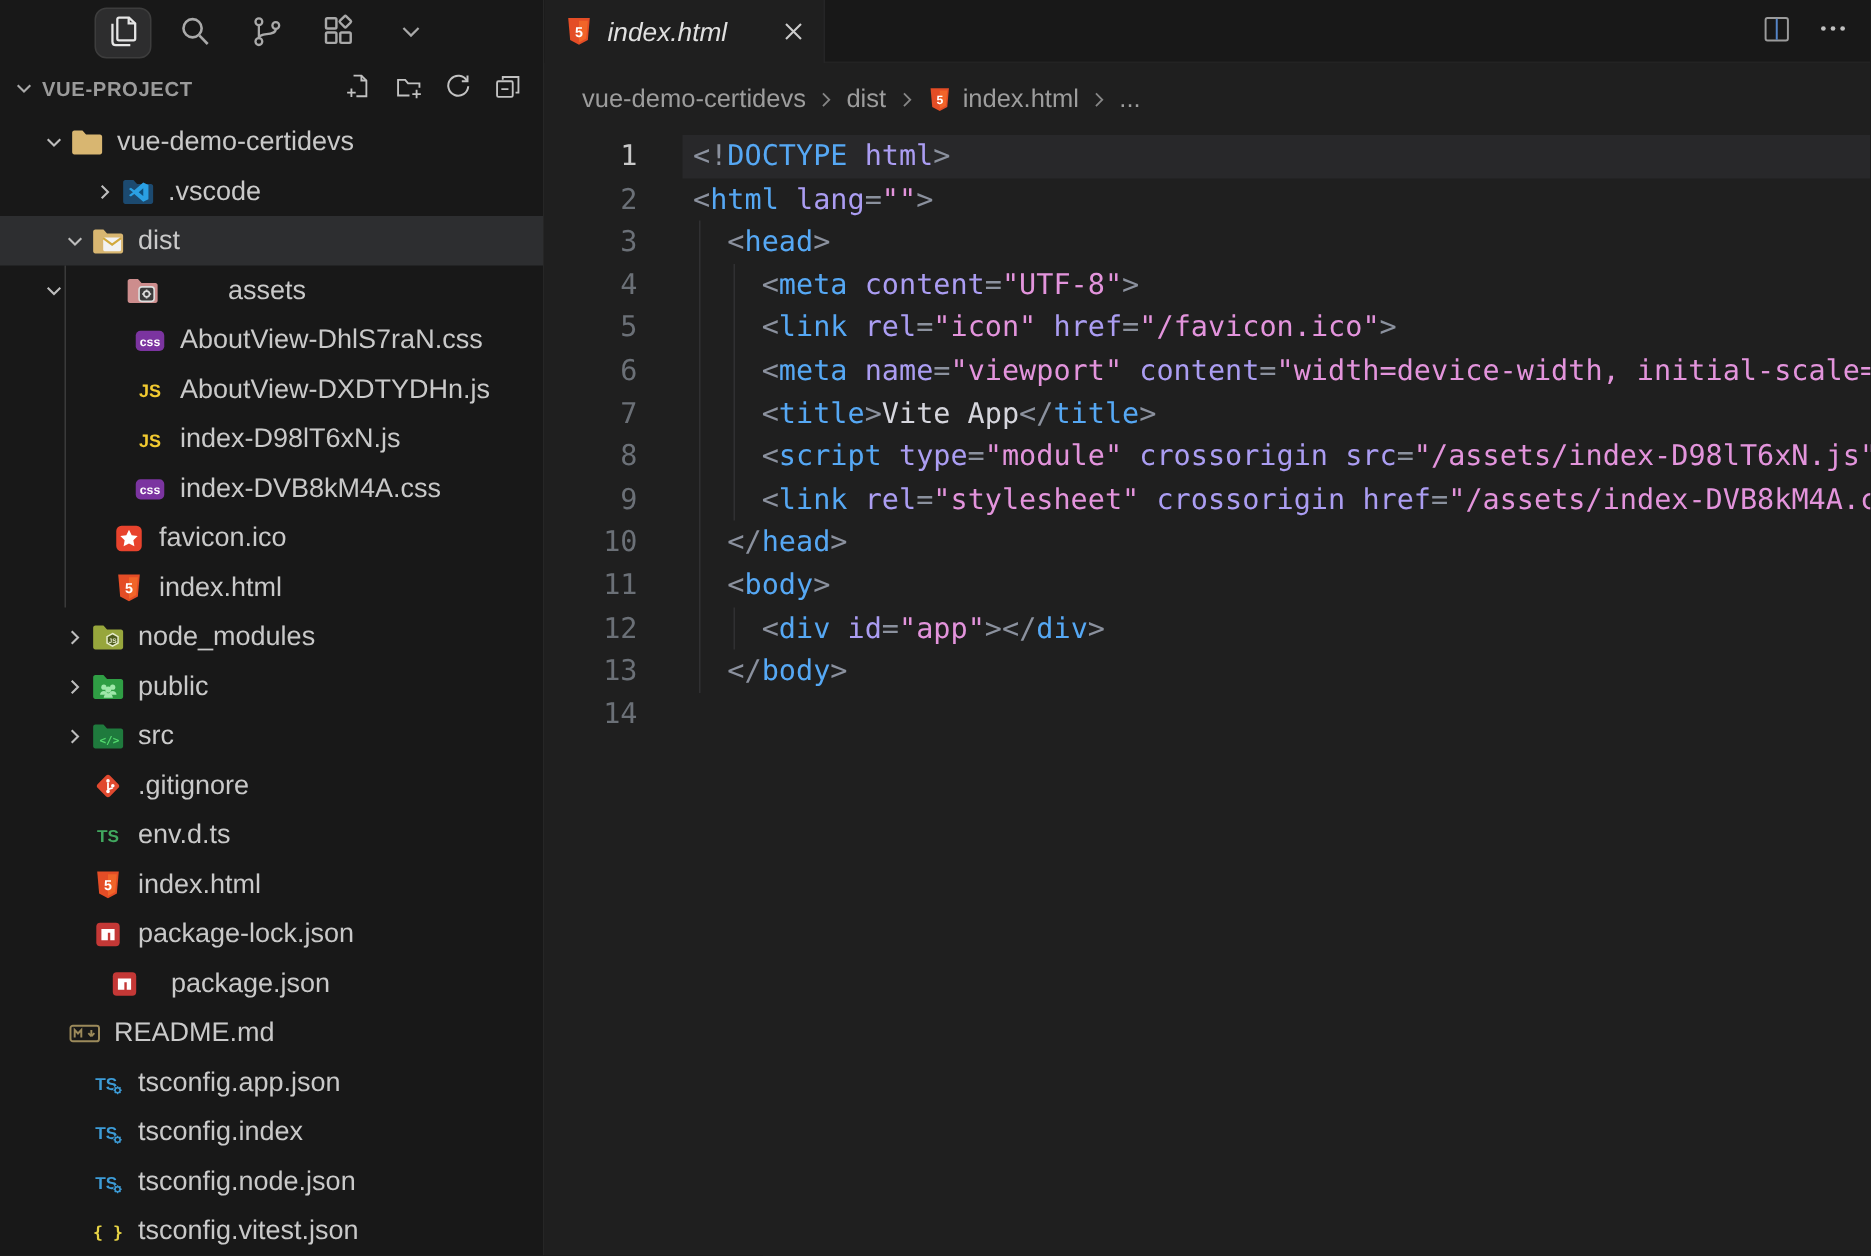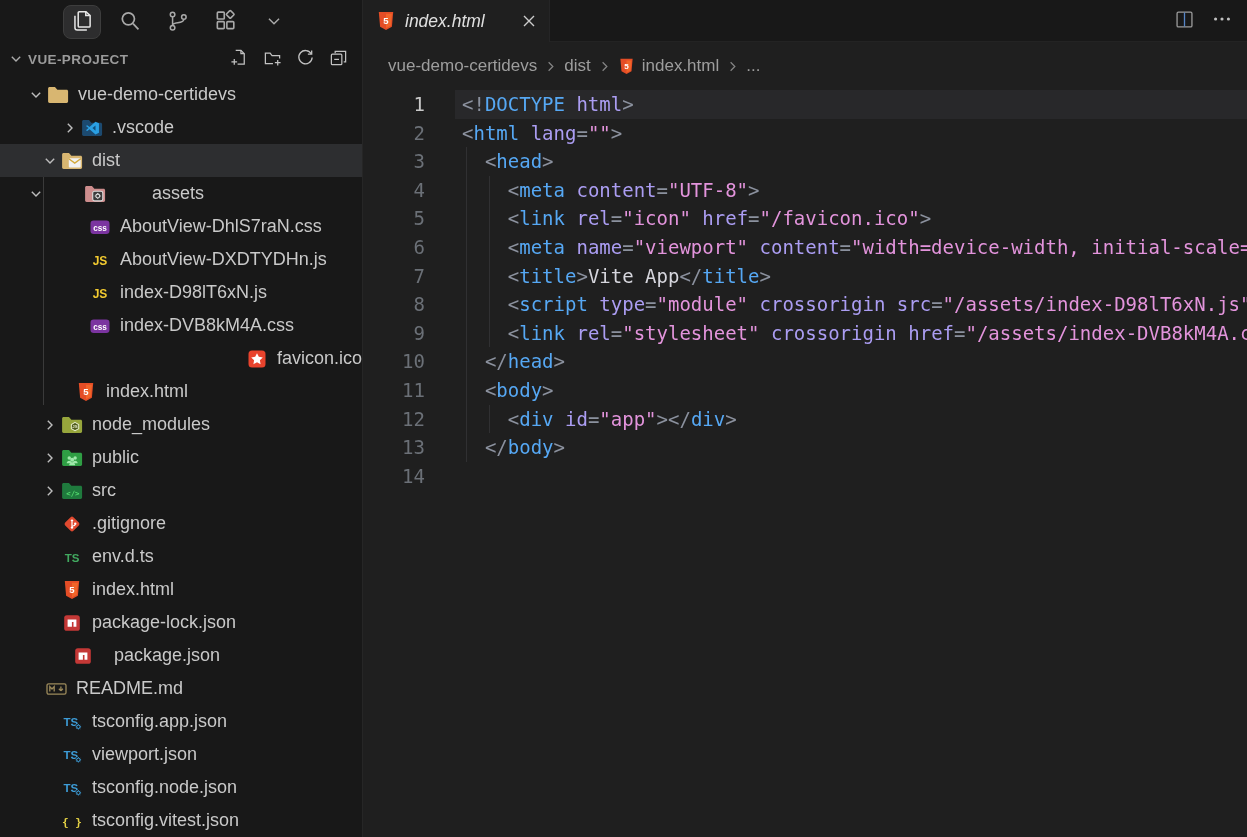--- a/index.html
+++ b/index.html
@@ -243,21 +243,21 @@
         <div class="trow" style="padding-left: 70px;">
           <span class="twisty"></span>
           <span class="fic">
             <svg width="20" height="20" viewBox="0 0 20 20">
               <rect x="0.5" y="3.5" width="19" height="13.5" rx="3.2" fill="#7b34a0"></rect>
               <text x="10" y="13.6" font-size="8.2" font-weight="bold" fill="#fff" text-anchor="middle" font-family="Liberation Sans, sans-serif">css</text>
             </svg>
           </span>
           <span class="tlabel">index-DVB8kM4A.css</span>
         </div>
-        <div class="trow" style=" justify-content: flex-end;">
+        <div class="trow" style="padding-left: 56px;">
           <span class="twisty"></span>
           <span class="fic">
             <svg width="20" height="20" viewBox="0 0 20 20">
               <rect x="1.5" y="1.5" width="17" height="17" rx="3.5" fill="#e8432d"></rect>
               <path d="M10 4.2l1.8 3.6 4 .6-2.9 2.8.7 4-3.6-1.9-3.6 1.9.7-4-2.9-2.8 4-.6z" fill="#fff"></path>
             </svg>
           </span>
           <span class="tlabel">favicon.ico</span>
         </div>
         <div class="trow" style="padding-left: 56px;">
@@ -407,21 +407,21 @@
           <span class="fic">
             <svg width="21" height="20" viewBox="0 0 21 20">
               <text x="8.8" y="14.4" font-size="11.5" font-weight="bold" fill="#3d9cd7" text-anchor="middle" font-family="Liberation Sans, sans-serif">TS</text>
               <g transform="translate(16.4,14.8)">
                 <circle r="3" fill="#181818"></circle>
                 <circle r="1.7" fill="none" stroke="#3d9cd7" stroke-width="1"></circle>
                 <path d="M0-2.7v1M0 1.7v1M-2.7 0h1M1.7 0h1M-1.9-1.9l.7.7M1.2 1.2l.7.7M1.9-1.9l-.7.7M-1.2 1.2l-.7.7" stroke="#3d9cd7" stroke-width=".9"></path>
               </g>
             </svg>
           </span>
-          <span class="tlabel">viewport.json</span>
+          <span class="tlabel">tsconfig.index</span>
         </div>
         <div class="trow" style="padding-left: 42px;">
           <span class="twisty"></span>
           <span class="fic">
             <svg width="21" height="20" viewBox="0 0 21 20">
               <text x="8.8" y="14.4" font-size="11.5" font-weight="bold" fill="#3d9cd7" text-anchor="middle" font-family="Liberation Sans, sans-serif">TS</text>
               <g transform="translate(16.4,14.8)">
                 <circle r="3" fill="#181818"></circle>
                 <circle r="1.7" fill="none" stroke="#3d9cd7" stroke-width="1"></circle>
                 <path d="M0-2.7v1M0 1.7v1M-2.7 0h1M1.7 0h1M-1.9-1.9l.7.7M1.2 1.2l.7.7M1.9-1.9l-.7.7M-1.2 1.2l-.7.7" stroke="#3d9cd7" stroke-width=".9"></path>

